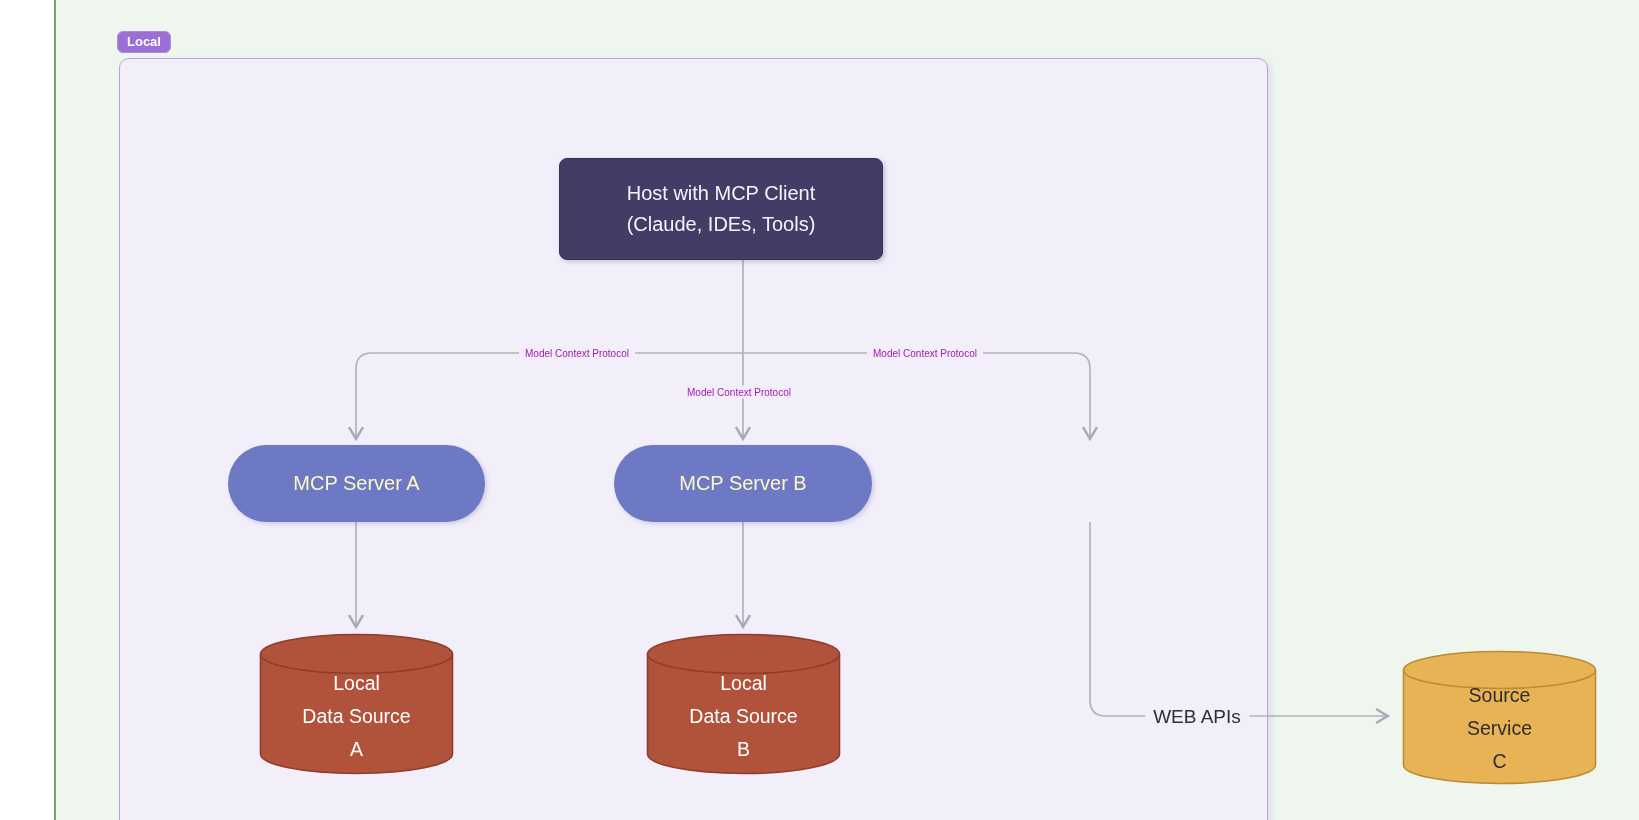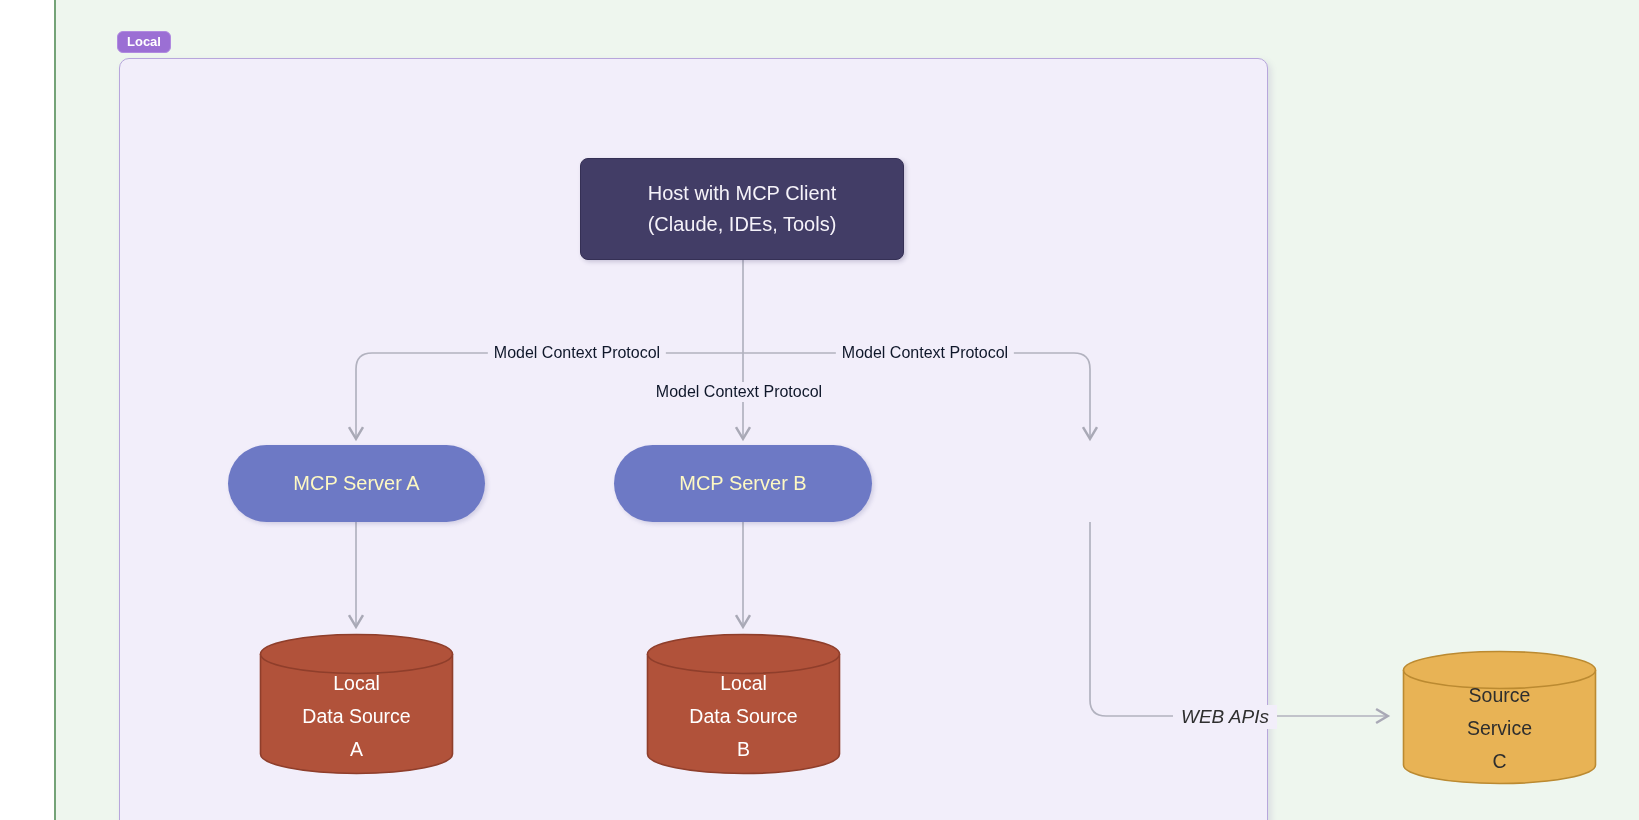--- a/index.html
+++ b/index.html
@@ -51,21 +51,21 @@
   .node {
     position: absolute;
     display: flex;
     align-items: center;
     justify-content: center;
     text-align: center;
     white-space: pre-line;
     z-index: 3;
   }
   .host-node {
-    left: 553px; top: 158px;
+    left: 532px; top: 158px;
     width: 324px; height: 102px;
     background: #423d66;
     border: 1px solid #353055;
     border-radius: 8px;
     color: #f5f2f9;
     font-size: 20px;
     line-height: 31px;
     box-shadow: 2px 2px 4px rgba(80, 70, 120, 0.25);
   }
   .server-node {
@@ -99,35 +99,35 @@
     white-space: pre-line;
     font-size: 19.5px;
     line-height: 33px;
   }
   .cyl-a .cyl-label, .cyl-b .cyl-label { color: #ffffff; padding-top: 24px; }
   .cyl-remote .cyl-label { color: #2e2e2e; padding-top: 21px; }
   .edge-label {
     position: absolute;
     transform: translate(-50%, -50%);
     background: #f2eefa;
-    color: #0f172a;
-    font-size: 16px;
+    color: #a21caf;
+    font-size: 10px;
     padding: 1px 6px;
     white-space: nowrap;
     z-index: 4;
   }
   .edge-label.big {
     font-size: 19px;
     color: #2f2f2f;
     padding: 1px 8px;
   }
   .lbl-host-a { left: 550px; top: 353px; }
   .lbl-host-b { left: 712px; top: 392px; }
   .lbl-host-c { left: 898px; top: 353px; }
-  .lbl-web-apis { left: 1198px; top: 717px; font-style: italic; }
+  .lbl-web-apis { left: 1170px; top: 717px; }
 </style>
 </head>
 <body>
 
 <div class="page">
 
   <div class="green-panel"></div>
 
   <div class="local-boundary"></div>
 

